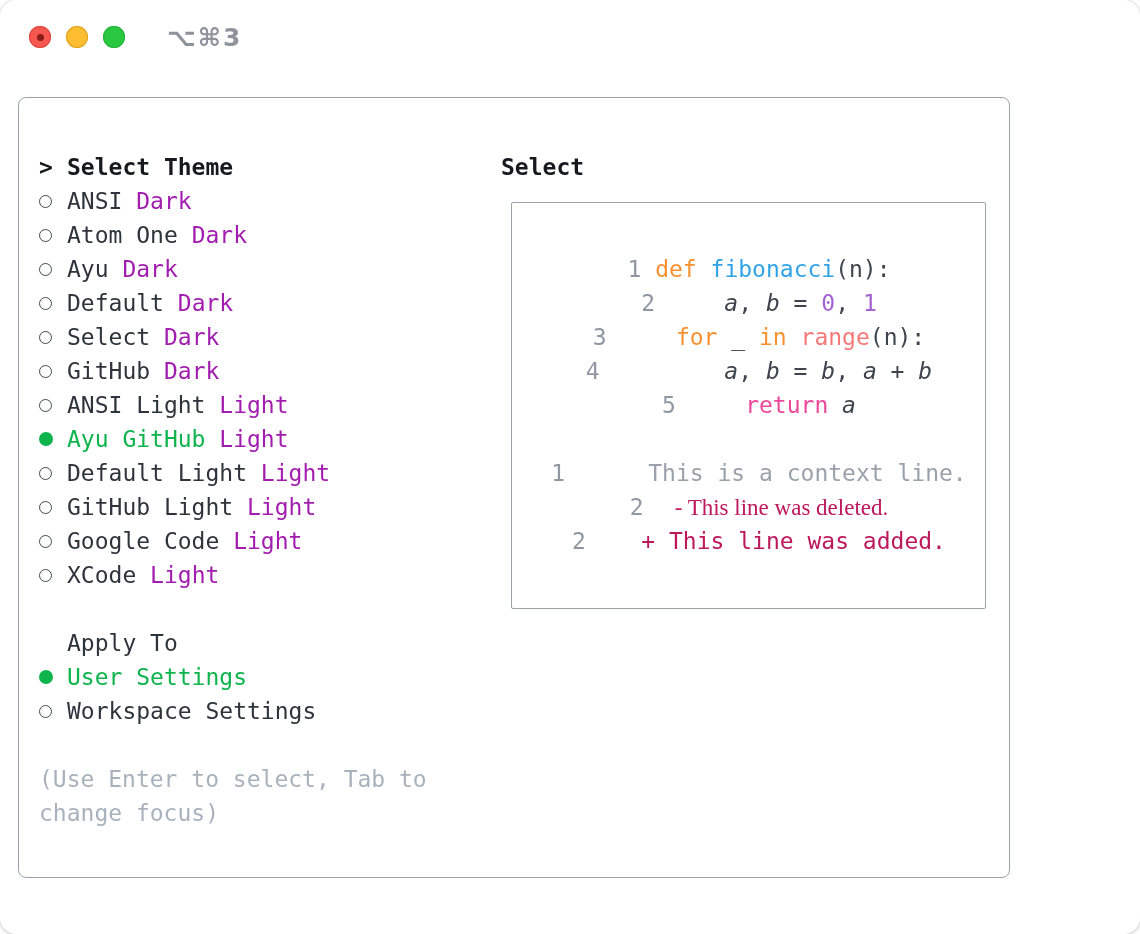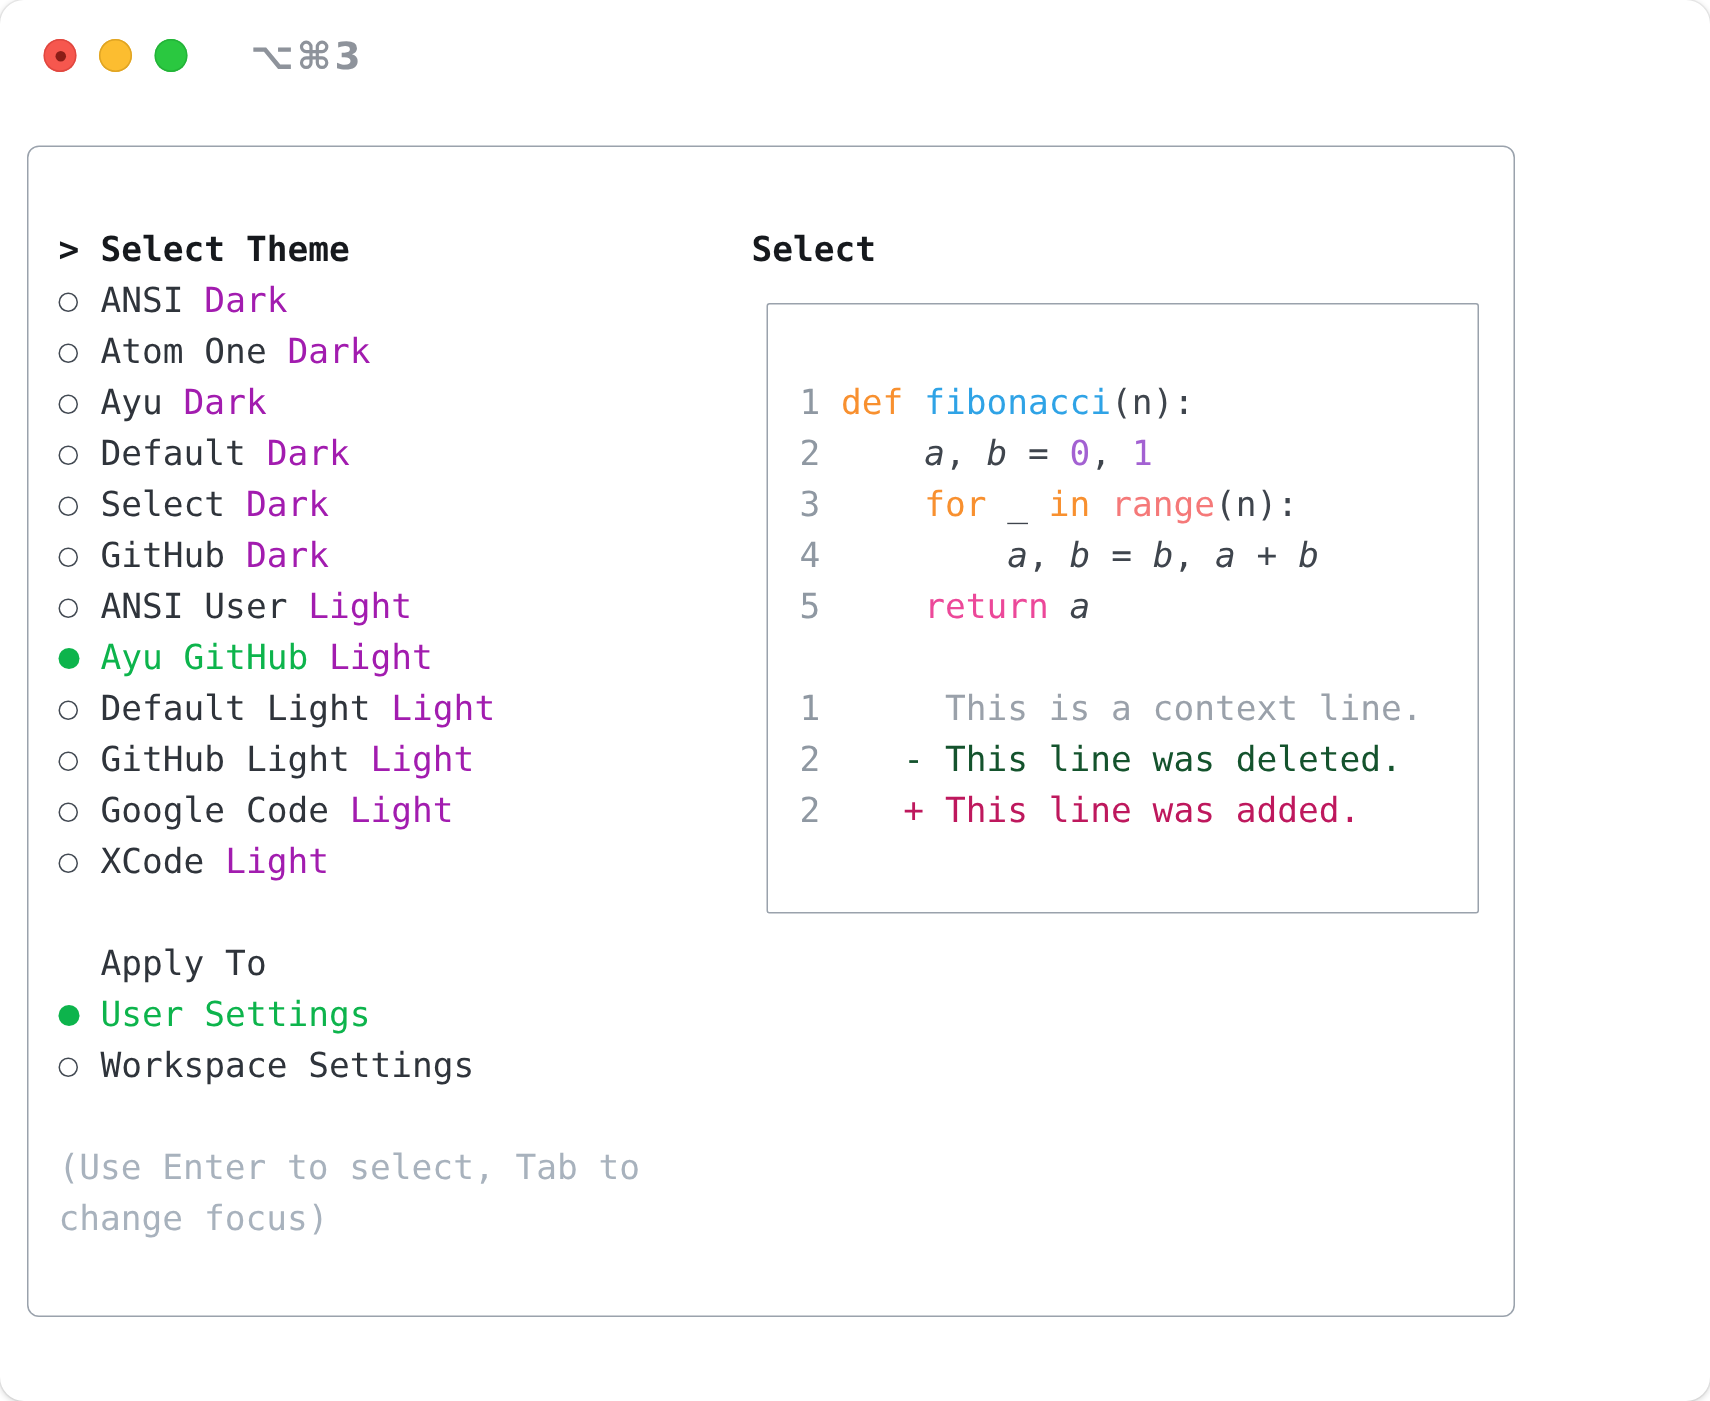--- a/index.html
+++ b/index.html
@@ -128,20 +128,21 @@
     border-radius: 2px;
     background: #ffffff;
     padding: 49px 0 0 21px;
     overflow: hidden;
   }
   .code-line {
     height: 34px;
     line-height: 34px;
     white-space: pre;
     color: #3f454d;
+    text-align: center;
   }
   .code-line .ln { color: #8f98a2; }
 </style>
 </head>
 <body>
 
 <div class="stage">
 
   <div class="titlebar">
     <div class="lights">
@@ -160,21 +161,21 @@
         <span class="heading">Select Theme</span>
       </div>
 
       <div id="theme-list">
           <div class="row"><span class="cell-bullet"><span class="radio"></span></span><span class="opt-label">ANSI</span><span class="variant-tag"> Dark</span></div>
           <div class="row"><span class="cell-bullet"><span class="radio"></span></span><span class="opt-label">Atom One</span><span class="variant-tag"> Dark</span></div>
           <div class="row"><span class="cell-bullet"><span class="radio"></span></span><span class="opt-label">Ayu</span><span class="variant-tag"> Dark</span></div>
           <div class="row"><span class="cell-bullet"><span class="radio"></span></span><span class="opt-label">Default</span><span class="variant-tag"> Dark</span></div>
           <div class="row"><span class="cell-bullet"><span class="radio"></span></span><span class="opt-label">Select</span><span class="variant-tag"> Dark</span></div>
           <div class="row"><span class="cell-bullet"><span class="radio"></span></span><span class="opt-label">GitHub</span><span class="variant-tag"> Dark</span></div>
-          <div class="row"><span class="cell-bullet"><span class="radio"></span></span><span class="opt-label">ANSI User</span><span class="variant-tag"> Light</span></div>
+          <div class="row"><span class="cell-bullet"><span class="radio"></span></span><span class="opt-label">ANSI Light</span><span class="variant-tag"> Light</span></div>
           <div class="row"><span class="cell-bullet"><span class="radio on"></span></span><span class="opt-label selected">Ayu GitHub</span><span class="variant-tag"> Light</span></div>
           <div class="row"><span class="cell-bullet"><span class="radio"></span></span><span class="opt-label">Default Light</span><span class="variant-tag"> Light</span></div>
           <div class="row"><span class="cell-bullet"><span class="radio"></span></span><span class="opt-label">GitHub Light</span><span class="variant-tag"> Light</span></div>
           <div class="row"><span class="cell-bullet"><span class="radio"></span></span><span class="opt-label">Google Code</span><span class="variant-tag"> Light</span></div>
           <div class="row"><span class="cell-bullet"><span class="radio"></span></span><span class="opt-label">XCode</span><span class="variant-tag"> Light</span></div>
         </div>
 
       <div class="row blank"></div>
 
       <div class="row">
@@ -193,18 +194,18 @@
     <div class="preview-heading">Select</div>
 
     <div class="preview-box" id="preview-pane">
         <div class="code-line"><span class="ln">1 </span><span style="color: rgb(248, 144, 47);">def</span><span> </span><span style="color: rgb(47, 163, 230);">fibonacci</span><span>(n):</span></div>
         <div class="code-line"><span class="ln">2 </span><span>    </span><span style="font-style: italic;">a</span><span>, </span><span style="font-style: italic;">b</span><span> = </span><span style="color: rgb(163, 97, 210);">0</span><span>, </span><span style="color: rgb(163, 97, 210);">1</span></div>
         <div class="code-line"><span class="ln">3 </span><span>    </span><span style="color: rgb(248, 144, 47);">for</span><span> _ </span><span style="color: rgb(248, 144, 47);">in</span><span> </span><span style="color: rgb(245, 121, 121);">range</span><span>(n):</span></div>
         <div class="code-line"><span class="ln">4 </span><span>        </span><span style="font-style: italic;">a</span><span>, </span><span style="font-style: italic;">b</span><span> = </span><span style="font-style: italic;">b</span><span>, </span><span style="font-style: italic;">a</span><span> + </span><span style="font-style: italic;">b</span></div>
         <div class="code-line"><span class="ln">5 </span><span>    </span><span style="color: #ec4899;">return</span><span> </span><span style="font-style: italic;">a</span></div>
         <div class="code-line"><span class="ln">  </span></div>
         <div class="code-line"><span class="ln">1 </span><span style="color: rgb(154, 161, 170);">     This is a context line.</span></div>
-        <div class="code-line"><span class="ln">2 </span><span style="color: #14532d;">   - This line was deleted.</span></div>
+        <div class="code-line"><span class="ln">2 </span><span style="color: #be185d; font-family: Liberation Serif, serif;">   - This line was deleted.</span></div>
         <div class="code-line"><span class="ln">2 </span><span style="color: #be185d;">   + This line was added.</span></div>
       </div>
 
   </div>
 </div>
 
 </body></html>

